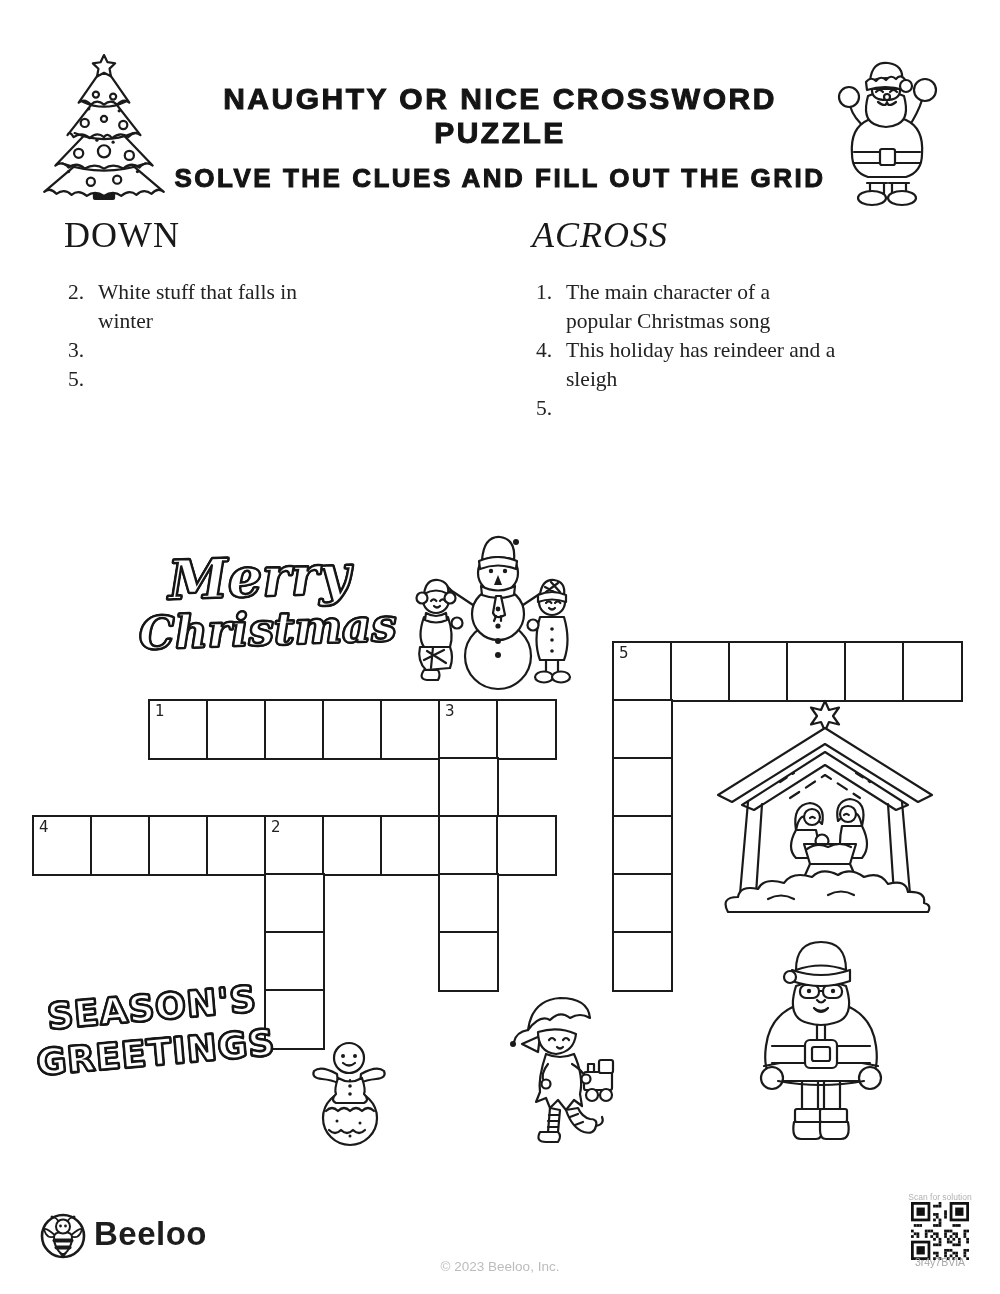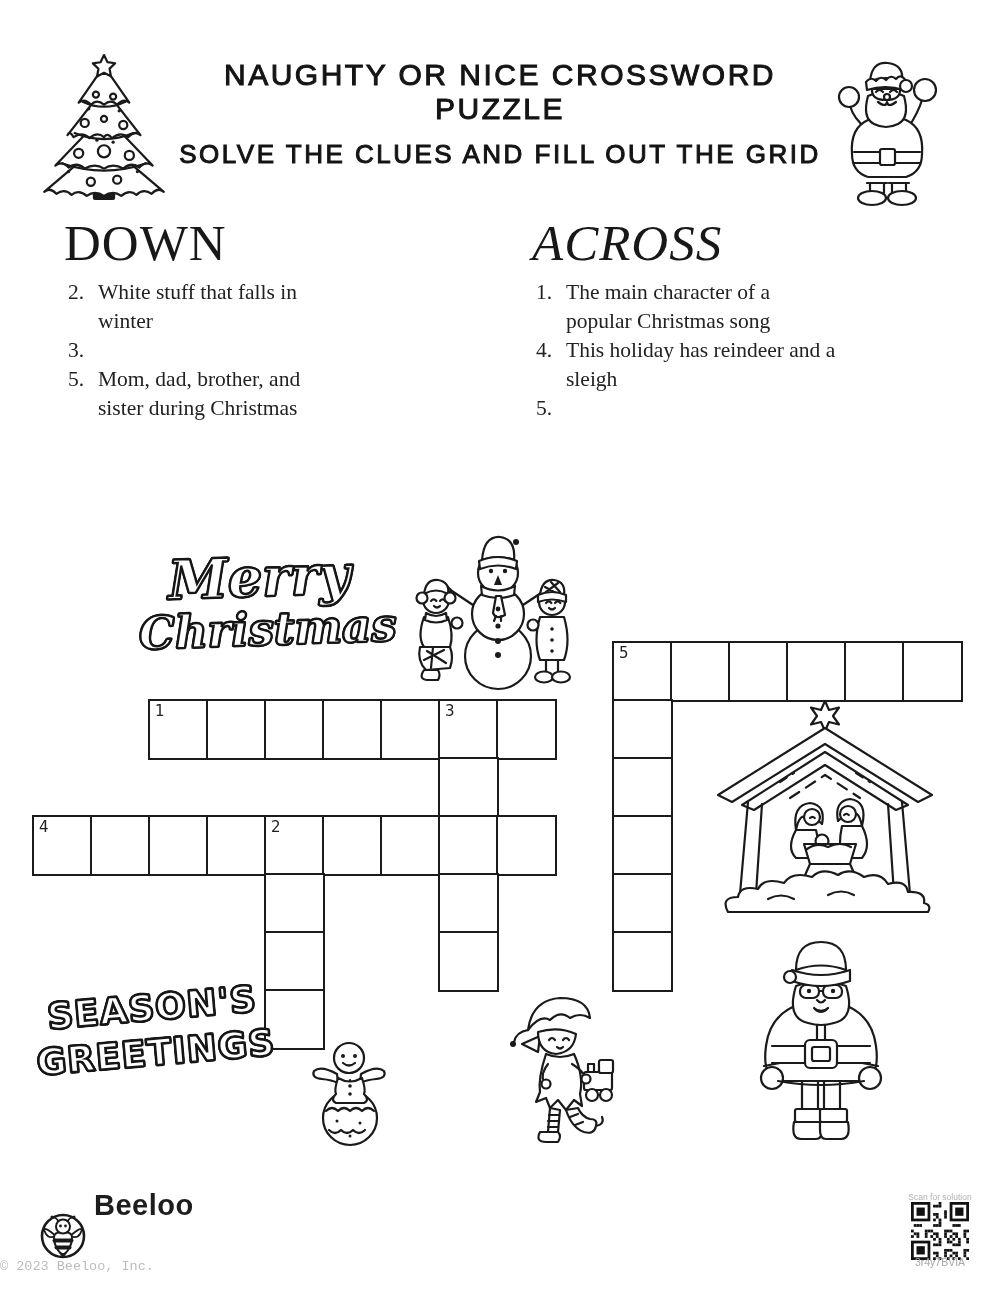--- a/index.html
+++ b/index.html
@@ -1,27 +1,27 @@
 <!DOCTYPE html>
 <html><head>
 <meta charset="utf-8">
 <style>
   html,body{margin:0;padding:0;background:#e8e8e8;}
   #page{position:relative;width:1000px;height:1294px;margin:0 auto;background:#fff;overflow:hidden;
         font-family:"Liberation Serif",serif;color:#1c1c1c;}
 
   
   .title-line{position:absolute;left:170px;width:660px;text-align:center;
-    font-family:"Liberation Sans",sans-serif;font-weight:400;color:#141414;
-    letter-spacing:2.5px;-webkit-text-stroke:1px #141414;}
+    font-family:"Liberation Sans",sans-serif;font-weight:700;color:#141414;
+    letter-spacing:2.5px;margin-top:24px;-webkit-text-stroke:1px #141414;}
   #title1{top:58px;font-size:30px;}
   #title2{top:139px;font-size:26px;}
 
   
-  .clues-head{position:absolute;font-size:51px;letter-spacing:1px;color:#181818;}
+  .clues-head{position:absolute;font-size:36px;letter-spacing:1px;color:#181818;}
   #down-head{left:64px;top:214px;}
   #across-head{left:532px;top:214px;font-style:italic;}
   ul.clues{position:absolute;margin:0;padding:0;list-style:none;top:278px;}
   #down-list{left:68px;width:330px;}
   #across-list{left:536px;width:330px;}
   .clue{display:flex;font-size:21.5px;line-height:29px;color:#222;}
   .clue-num{flex:none;width:30px;}
   #down-list .clue-text{max-width:240px;}
   #across-list .clue-text{max-width:272px;}
 
@@ -46,24 +46,24 @@
   .cellnum{position:absolute;top:1px;left:5px;font-family:"DejaVu Sans",sans-serif;
            font-size:15px;color:#222;}
 
   
   svg.art{position:absolute;}
   svg.art *{stroke:#1a1a1a;stroke-width:2.2;fill:none;stroke-linecap:round;stroke-linejoin:round;}
   svg.art .w{fill:#fff;}
   svg.art .f{fill:#1a1a1a;stroke:none;}
 
   
-  #brand-text{position:absolute;left:94px;top:1189px;font-family:"Liberation Sans",sans-serif;
-    font-weight:800;font-size:29px;letter-spacing:0.5px;color:#1d1d1d;}
-  #copyright{position:absolute;left:0;top:1259px;width:1000px;
-    font-family:Liberation Mono, monospace;font-size:13.5px;color:#bcbcbc;}
+  #brand-text{position:absolute;left:94px;top:1215px;font-family:"Liberation Sans",sans-serif;
+    font-weight:800;font-size:33px;letter-spacing:0.5px;color:#1d1d1d;}
+  #copyright{position:absolute;left:0;top:1259px;width:1000px;text-align:center;
+    font-family:Liberation Sans, sans-serif;font-size:13.5px;color:#bcbcbc;}
   #qr-caption{position:absolute;left:901px;top:1192px;width:78px;text-align:center;
     font-family:"Liberation Sans",sans-serif;font-size:8.5px;color:#b2b2b2;}
   #qr-svg{position:absolute;left:911px;top:1202px;}
   #qr-text{position:absolute;left:901px;top:1256px;width:78px;text-align:center;
     font-family:"Liberation Sans",sans-serif;font-size:10.5px;color:#a6a6a6;}
 </style>
 </head>
 <body>
 
 <div id="page">
@@ -128,21 +128,20 @@
   <ul class="clues" id="down-list">
       <li class="clue">
         <span class="clue-num">2.</span>
         <span class="clue-text">White stuff that falls in winter</span>
       </li>
       <li class="clue">
         <span class="clue-num">3.</span>
       </li>
       <li class="clue">
         <span class="clue-num">5.</span>
-        <span class="clue-text">Mom, dad, brother, and sister during Christmas</span>
       </li>
     </ul>
   <ul class="clues" id="across-list">
       <li class="clue">
         <span class="clue-num">1.</span>
         <span class="clue-text">The main character of a popular Christmas song</span>
       </li>
       <li class="clue">
         <span class="clue-num">4.</span>
         <span class="clue-text">This holiday has reindeer and a sleigh</span>

